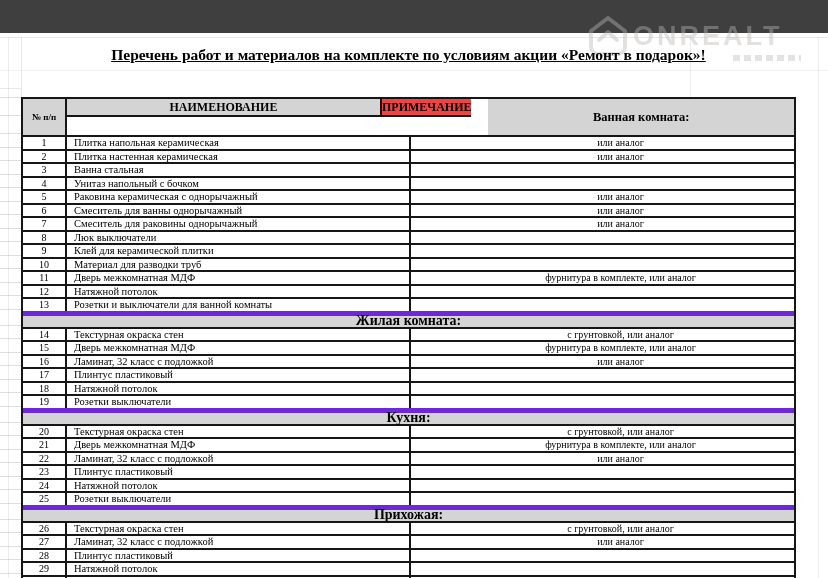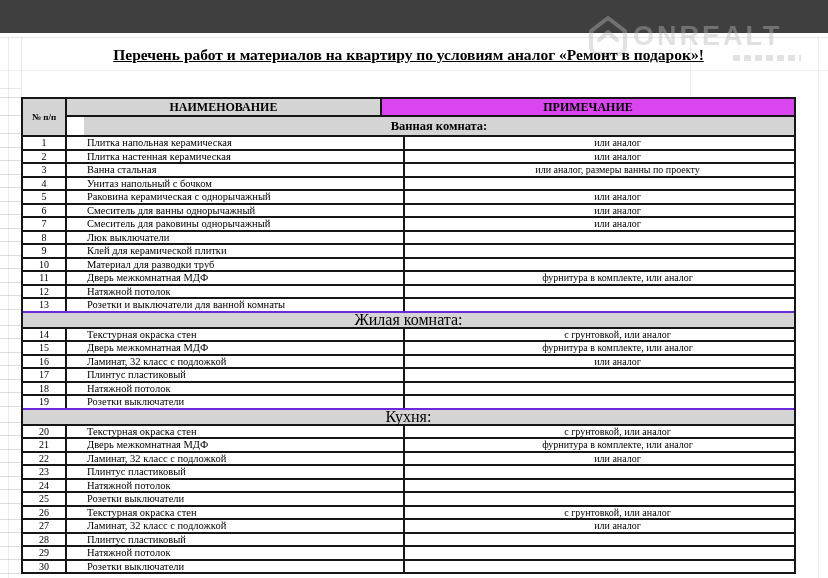--- a/index.html
+++ b/index.html
@@ -61,50 +61,50 @@
     border: 2px solid #161616; box-sizing: border-box;
     background: #fff; z-index: 4;
   }
   .tbl, .tbl * { box-sizing: border-box; }
   .thead { display: flex; height: 36px; }
   .num-h {
     width: 44px; background: #d4d4d4; border-right: 2px solid #161616;
     display: flex; align-items: center; justify-content: center;
     font-weight: bold; font-size: 9px;
   }
-  .head-right { flex: 1; display: flex; flex-direction: column; }
+  .head-right { flex: 1; display: flex; }
   .head-cols { display: flex; height: 18px; border-bottom: 2px solid #161616; }
   .h-name {
     width: 315px; border-right: 2px solid #161616; background: #d4d4d4;
     font-weight: bold; font-size: 12px;
     display: flex; align-items: center; justify-content: center;
   }
   .h-note {
-    flex: 1; background: #d946ef; font-weight: bold; font-size: 12px;
+    flex: 1; background: #ef4444; font-weight: bold; font-size: 12px;
     display: flex; align-items: center; justify-content: center;
   }
   .sec-inline {
     flex: 1; background: #d4d4d4; font-weight: bold; font-size: 12.5px;
     display: flex; align-items: center; justify-content: center; margin-left: 17px;
   }
   .secbar {
-    height: 16px; border-top: 2px solid #6d28d9; background: #d4d4d4;
-    font-weight: normal; font-size: 16px;
+    height: 16px; border-top: 5px solid #6d28d9; background: #d4d4d4;
+    font-weight: bold; font-size: 14px;
     display: flex; align-items: center; justify-content: center;
   }
   .trow { display: flex; height: 13.5px; border-top: 2px solid #161616; }
   .c-num {
     width: 44px; border-right: 2px solid #161616; font-size: 10px;
     display: flex; align-items: center; justify-content: center;
     overflow: hidden;
   }
   .c-name {
     width: 338px; border-right: 2px solid #161616; font-size: 10.5px;
-    display: flex; align-items: center; padding-left: 20px;
-    white-space: nowrap; overflow: hidden;
+    display: flex; align-items: center; padding-left: 1px;
+    white-space: nowrap; overflow: hidden; margin-left: 6px;
   }
   .c-note {
     flex: 1; font-size: 10px;
     display: flex; align-items: center; justify-content: center;
     white-space: nowrap; overflow: hidden; padding-left: 36px;
   }
 </style>
 </head>
 <body>
 
@@ -157,21 +157,21 @@
 
 <div class="watermark">
   <svg class="wm-logo" width="42" height="44" viewBox="0 0 42 44">
     <path d="M21 2 L38 15 V31 a7 7 0 0 1 -7 7 H11 a7 7 0 0 1 -7 -7 V15 Z" fill="none" stroke="rgba(188,184,180,0.42)" stroke-width="4" stroke-linejoin="round"></path>
     <path d="M12 24 L21 16 L30 24" fill="none" stroke="rgba(188,184,180,0.42)" stroke-width="4" stroke-linecap="round" stroke-linejoin="round"></path>
   </svg>
   <div class="wm-text">ONREALT</div>
   <div class="wm-tagline"></div>
 </div>
 
-<div class="doc-title">Перечень работ и материалов на квартиру по условиям аналог «Ремонт в подарок»!</div>
+<div class="doc-title">Перечень работ и материалов на комплекте по условиям акции «Ремонт в подарок»!</div>
 
 <div class="tbl" id="table-body">
   <div class="thead">
     <div class="num-h">№ п/п</div>
     <div class="head-right">
       <div class="head-cols">
         <div class="h-name">НАИМЕНОВАНИЕ</div>
         <div class="h-note">ПРИМЕЧАНИЕ</div>
       </div>
       <div class="sec-inline">Ванная комната:</div>
@@ -184,21 +184,20 @@
       <div class="c-note">или аналог</div>
     </div>
     <div class="trow">
       <div class="c-num">2</div>
       <div class="c-name">Плитка настенная керамическая</div>
       <div class="c-note">или аналог</div>
     </div>
     <div class="trow">
       <div class="c-num">3</div>
       <div class="c-name">Ванна стальная</div>
-      <div class="c-note">или аналог, размеры ванны по проекту</div>
     </div>
     <div class="trow">
       <div class="c-num">4</div>
       <div class="c-name">Унитаз напольный с бочком</div>
       <div class="c-note"></div>
     </div>
     <div class="trow">
       <div class="c-num">5</div>
       <div class="c-name">Раковина керамическая с однорычажный</div>
       <div class="c-note">или аналог</div>
@@ -298,20 +297,21 @@
     <div class="trow">
       <div class="c-num">24</div>
       <div class="c-name">Натяжной потолок</div>
       <div class="c-note"></div>
     </div>
     <div class="trow">
       <div class="c-num">25</div>
       <div class="c-name">Розетки выключатели</div>
       <div class="c-note"></div>
     </div>
+    <div class="secbar">Прихожая:</div>
     <div class="trow">
       <div class="c-num">26</div>
       <div class="c-name">Текстурная окраска стен</div>
       <div class="c-note">с грунтовкой, или аналог</div>
     </div>
     <div class="trow">
       <div class="c-num">27</div>
       <div class="c-name">Ламинат, 32 класс с подложкой</div>
       <div class="c-note">или аналог</div>
     </div>

